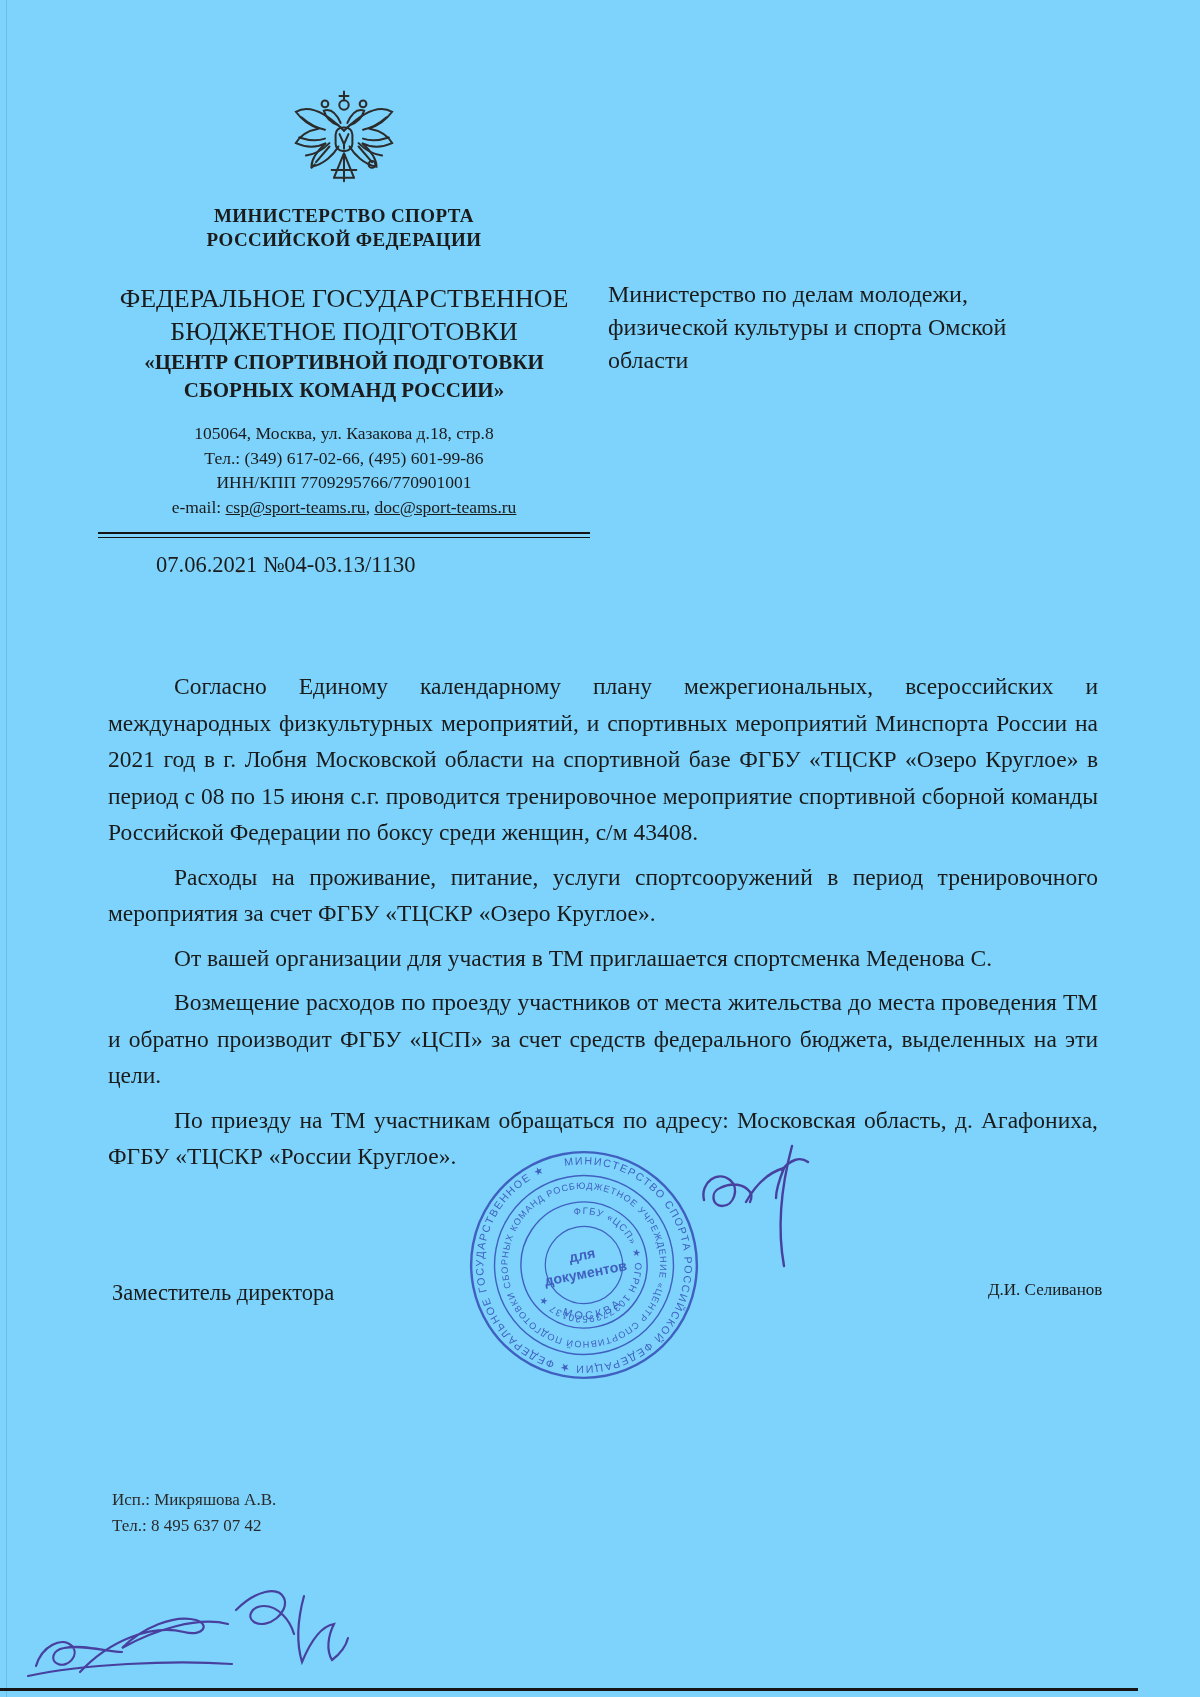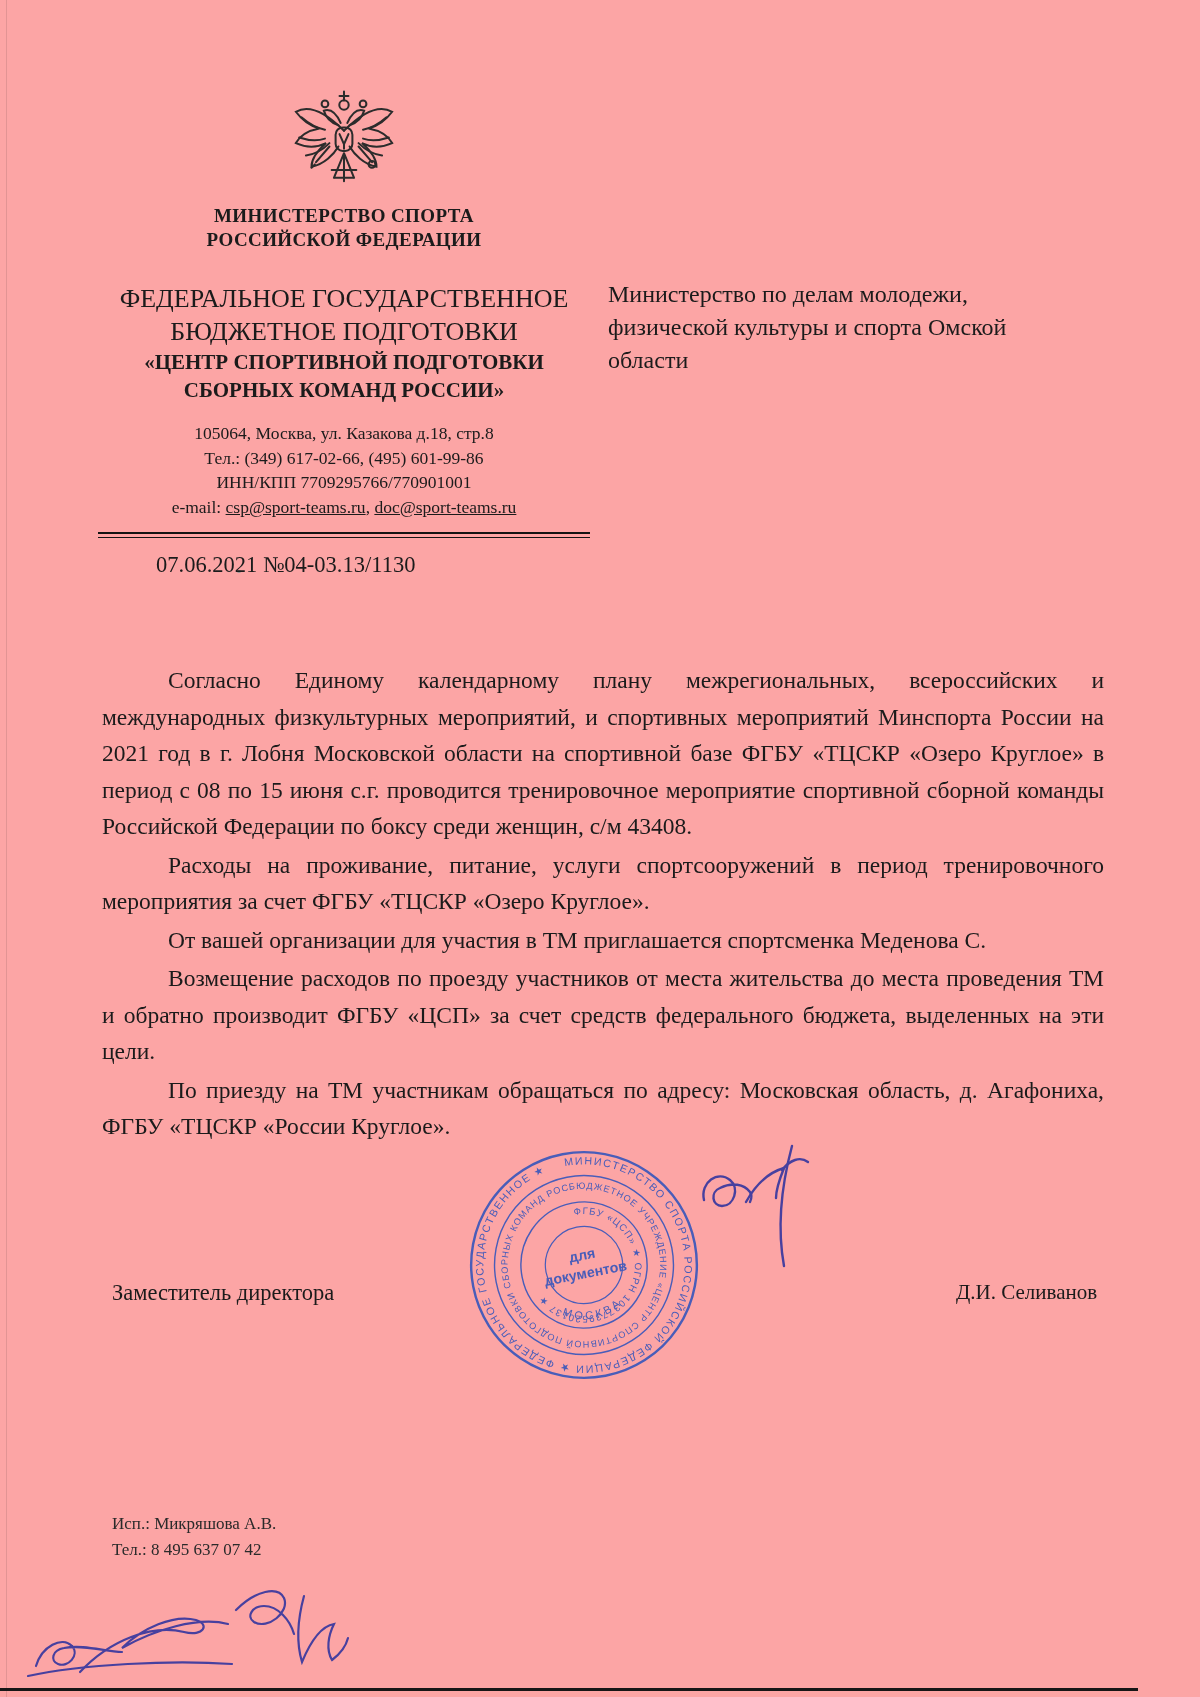--- a/index.html
+++ b/index.html
@@ -1,19 +1,19 @@
 <!DOCTYPE html>
 <html><head>
 <meta charset="utf-8">
 <style>
   html,body{margin:0;padding:0;background:#e8e8e8;}
   .page{
     position:relative;
     width:1200px;height:1697px;
-    background:#fca5a5;
+    background:#7dd3fc;
     margin:0 auto;
     font-family:"Liberation Serif","DejaVu Serif",serif;
     color:#1b1b1b;
     overflow:hidden;
   }
   .scan-edge{position:absolute;left:6px;top:0;width:1px;height:100%;background:rgba(0,0,0,.10);}
   .scan-bottom{position:absolute;left:0;top:1688px;width:1138px;height:3px;background:#161616;}
   .speck{position:absolute;left:237px;top:570px;width:4px;height:3px;background:#9a9a9a;border-radius:50%;}
 
   
@@ -26,31 +26,31 @@
   .addr a{color:#1b1b1b;text-decoration:underline;}
   .rule{margin-top:12px;height:3px;border-top:2px solid #141414;border-bottom:1px solid #141414;}
   .date-line{margin-top:14px;text-align:left;padding-left:58px;font-size:22.5px;}
   .date-line span{text-underline-offset:4px;}
 
   
   .hdr-right{position:absolute;left:608px;top:278px;width:478px;text-align:left;font-size:24px;line-height:1.38;}
 
   
   .body-text{position:absolute;left:100px;top:660px;width:1006px;font-size:23.5px;line-height:1.555;text-align:justify;}
-  .body-text p{margin:2px;text-indent:66px;}
+  .body-text p{margin:8px;text-indent:66px;}
 
   
   .position-title{position:absolute;left:112px;top:1280px;font-size:22.5px;}
-  .signer-name{position:absolute;left:956px;top:1280px;font-size:21px;text-align:center;}
+  .signer-name{position:absolute;left:988px;top:1280px;font-size:17px;text-align:center;}
 
   .stamp-wrap{position:absolute;left:462px;top:1143px;width:244px;height:244px;transform:rotate(-11deg);opacity:.92;}
   .sig-small{position:absolute;left:688px;top:1138px;}
   .sig-big{position:absolute;left:22px;top:1568px;}
 
-  .executor{position:absolute;left:112px;top:1487px;font-size:17px;line-height:1.5;color:#2a2a2a;margin-top:24px;}
+  .executor{position:absolute;left:112px;top:1487px;font-size:17px;line-height:1.5;color:#2a2a2a;}
 </style>
 </head>
 <body>
 
 <div class="page">
   <div class="scan-edge"></div>
   <div class="speck"></div>
 
   <div class="hdr-left">
     <svg class="emblem" width="112" height="108" viewBox="0 0 100 96">

